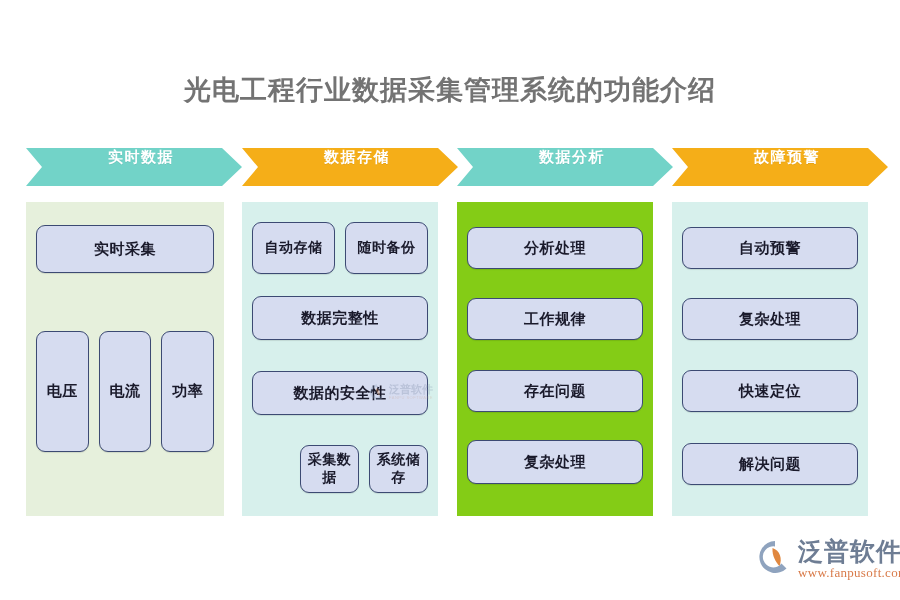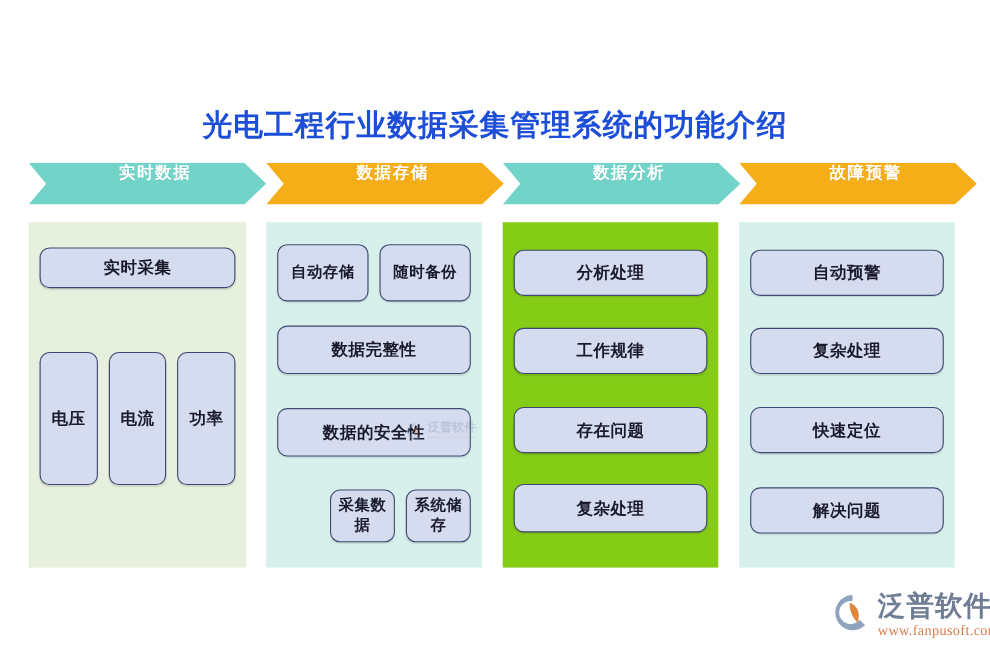--- a/index.html
+++ b/index.html
@@ -15,26 +15,26 @@
   #canvas {
     position: relative;
     width: 900px;
     height: 600px;
     background: #ffffff;
   }
 
   
   #page-title {
     position: absolute;
-    left: 0; top: 96px;
+    left: 0; top: 72px;
     width: 900px;
     text-align: center;
     font-size: 27px;
     font-weight: bold;
-    color: #1d4ed8;
+    color: #737373;
     letter-spacing: 1px;
     white-space: nowrap;
   }
 
   
   .column {
     position: absolute;
     top: 148px;
   }
   .col-banner {
@@ -151,21 +151,21 @@
   <div id="page-title">光电工程行业数据采集管理系统的功能介绍</div>
 
   <div class="column" id="col-1" style="left:26px; width:198px;">
     <svg class="banner-svg" width="216" height="38" viewBox="0 0 216 38" style="position:absolute; left:0; top:0;">
       <polygon points="0,0 196,0 216,19 196,38 0,38 16,19" fill="#72D3C8"></polygon>
     </svg>
     <div class="col-banner" style="width:216px; z-index:2;">
       <span>实时数据</span>
     </div>
     <div class="col-body" style="width:198px; height:314px; background:#E6F0DC;">
-      <div class="node" style="height:37px; margin:11px 0 0 0;">
+      <div class="node" style="height:48px; margin:11px 0 0 0;">
         <span>实时采集</span>
       </div>
       <div class="vrow" style="margin-top:58px;">
         <div class="node vnode">
           <span>电压</span>
         </div>
         <div class="node vnode">
           <span>电流</span>
         </div>
         <div class="node vnode">

